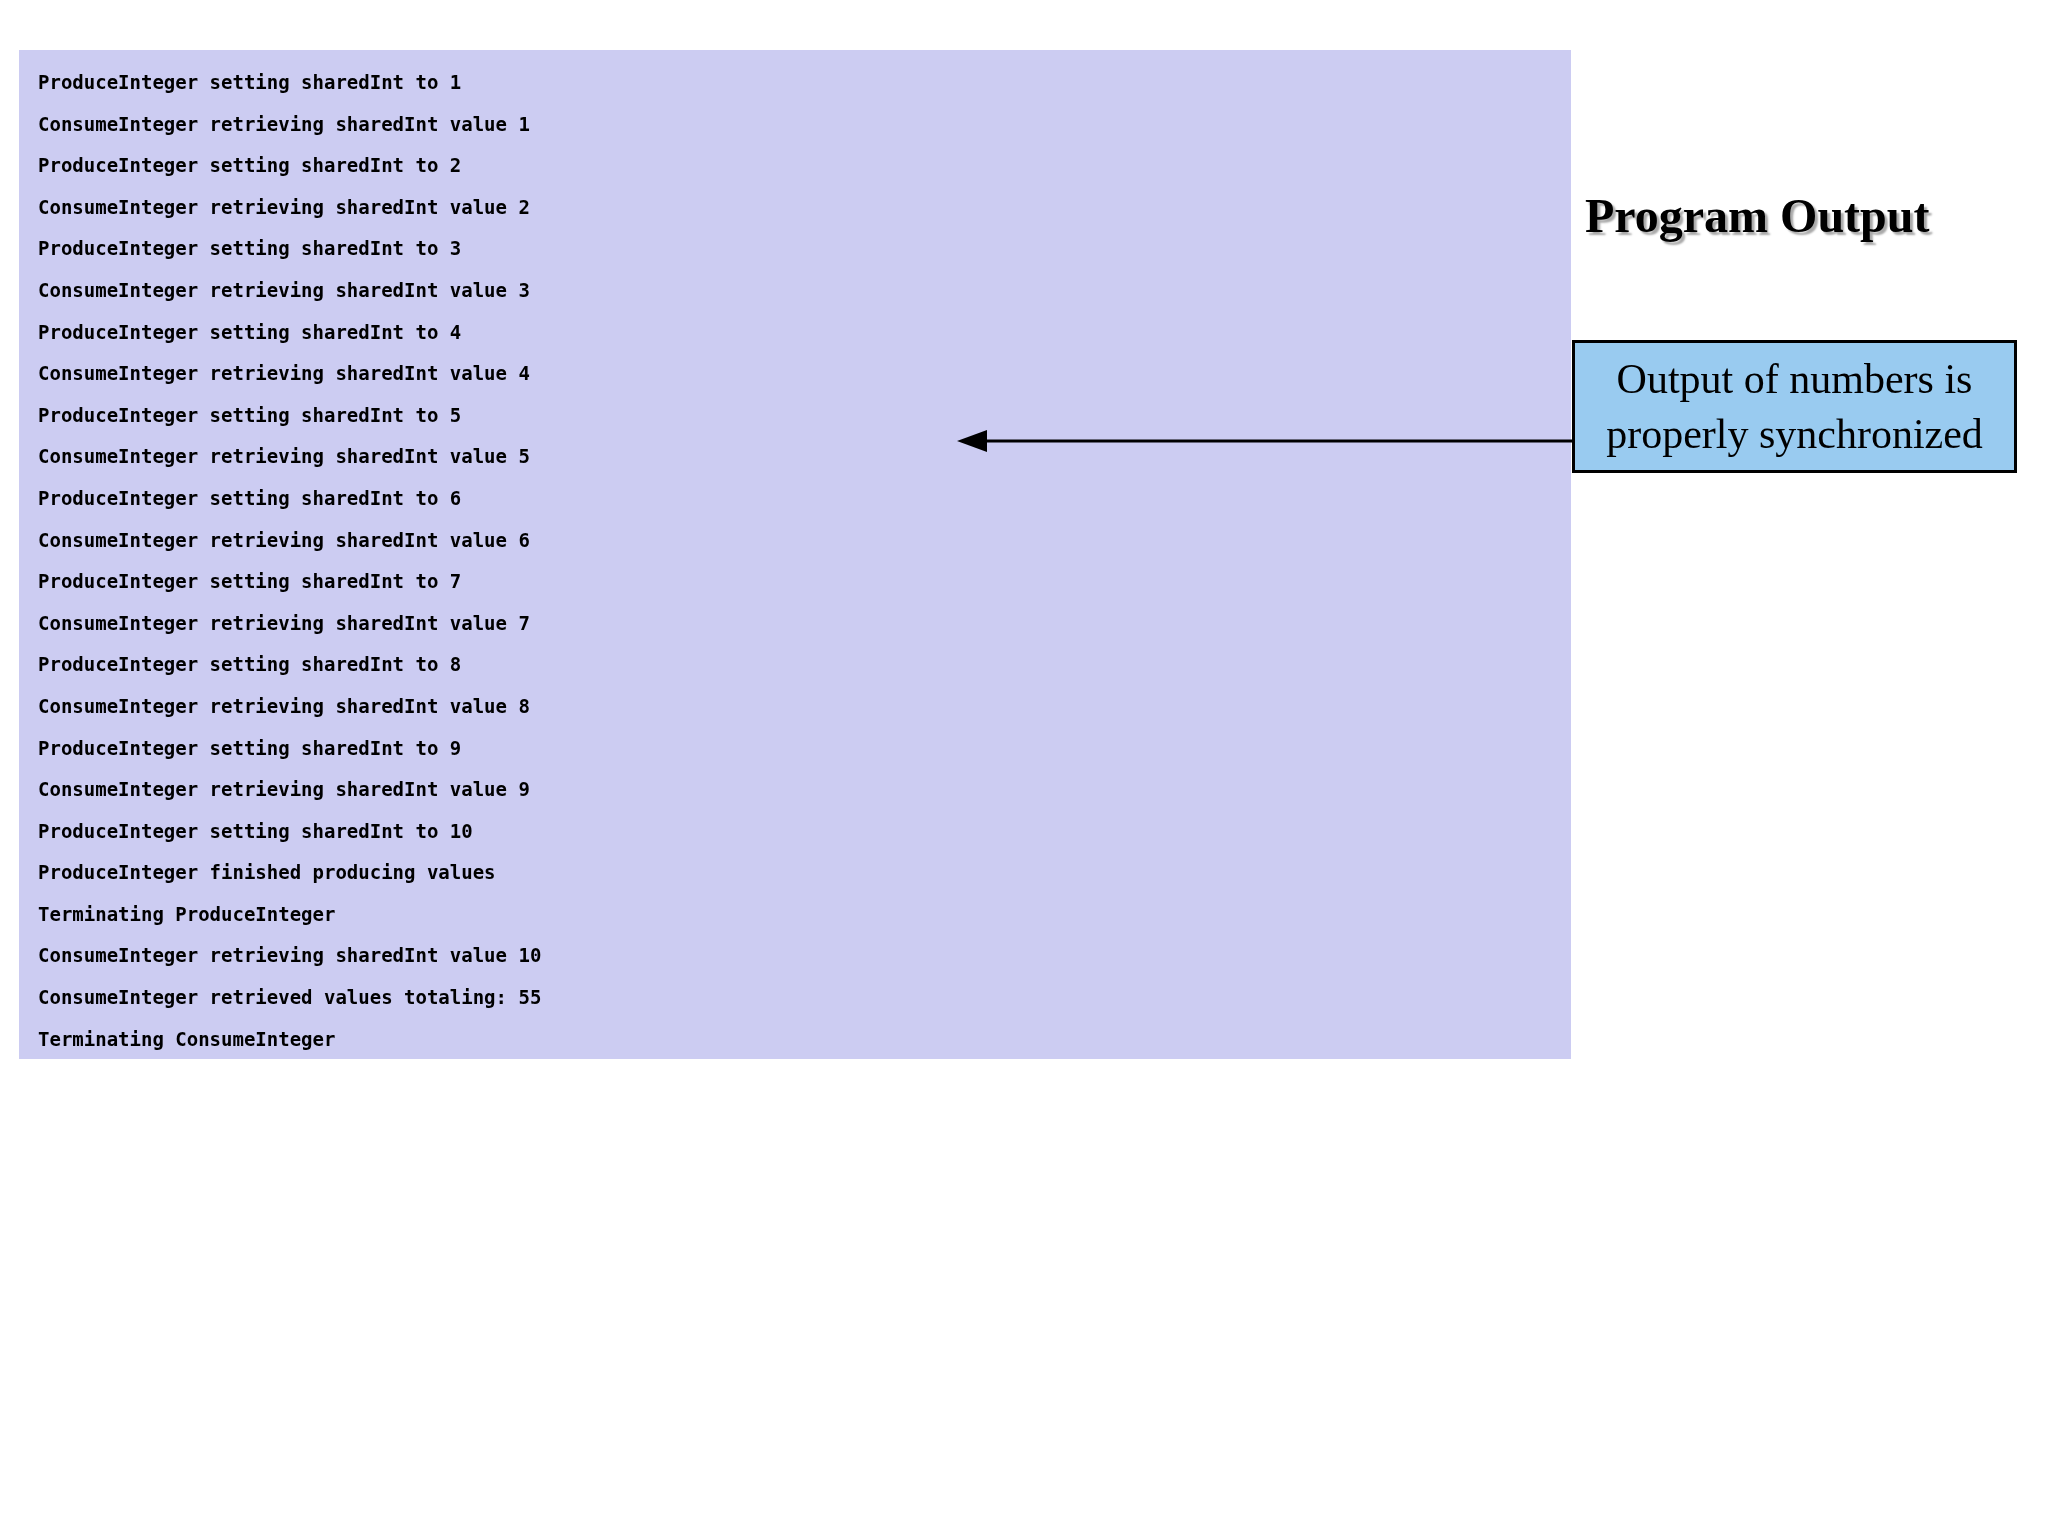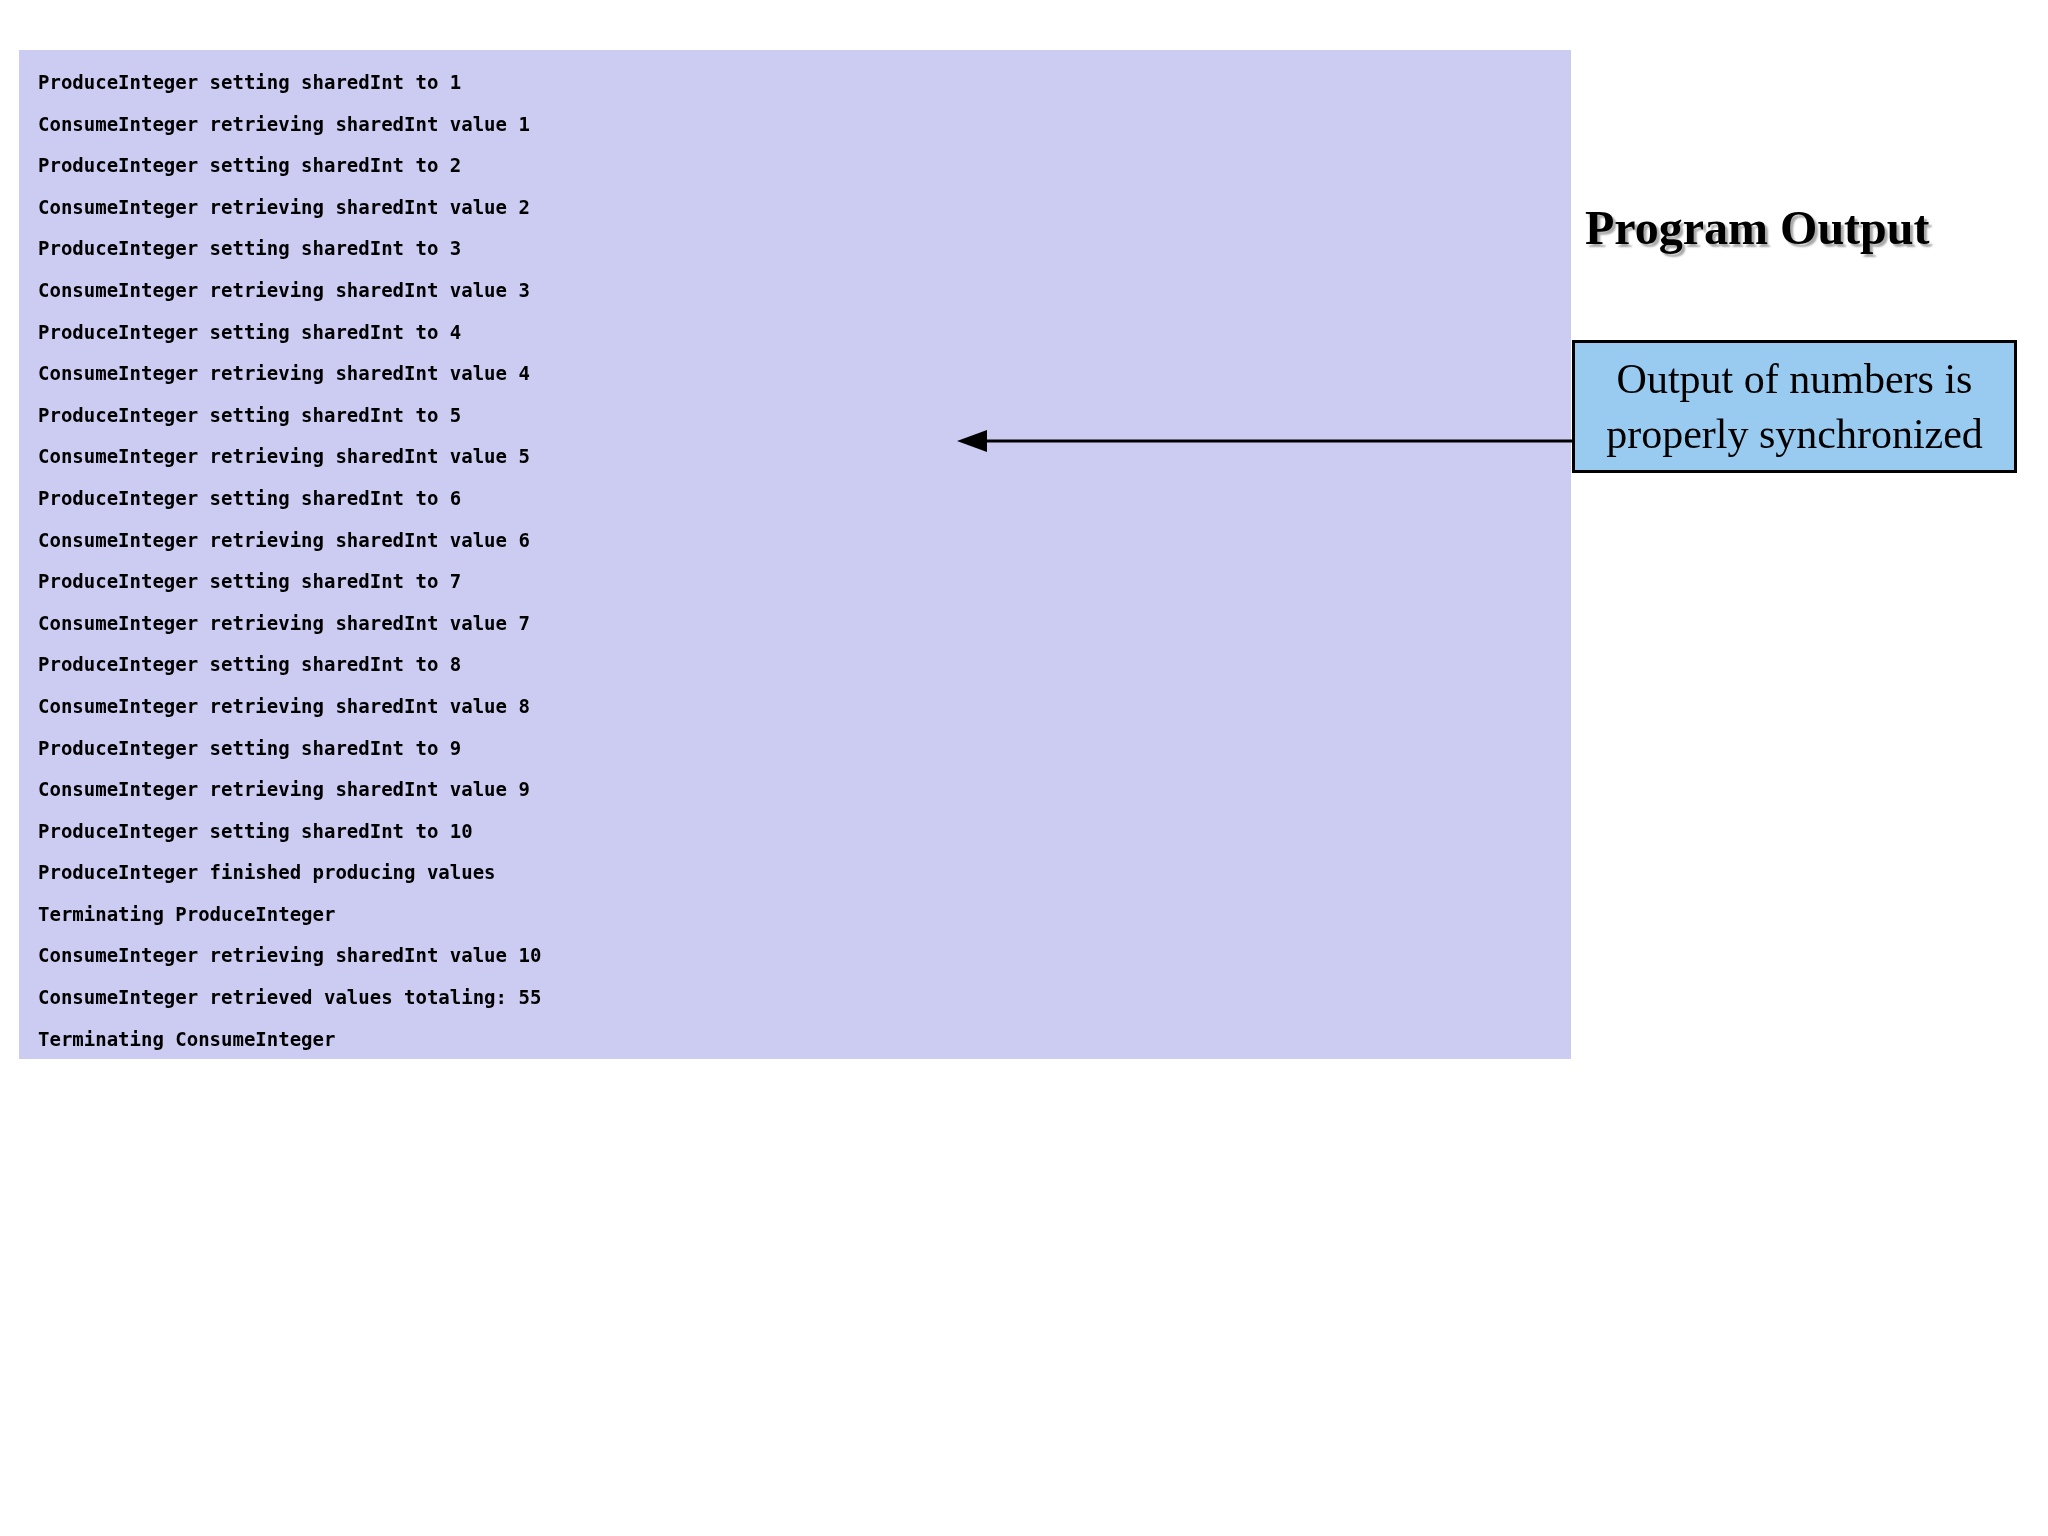--- a/index.html
+++ b/index.html
@@ -33,21 +33,21 @@
     font-size: 19px;
     line-height: 41.6px;
     color: #000000;
     white-space: pre;
   }
 
   
   .program-output-heading {
     position: absolute;
     left: 1585px;
-    top: 200px;
+    top: 188px;
     font-family: "Liberation Serif", serif;
     font-weight: bold;
     font-size: 48px;
     color: #000000;
     text-shadow: 3px 3px 2px #a9a9a9;
     white-space: nowrap;
   }
 
   
   .callout-box {

